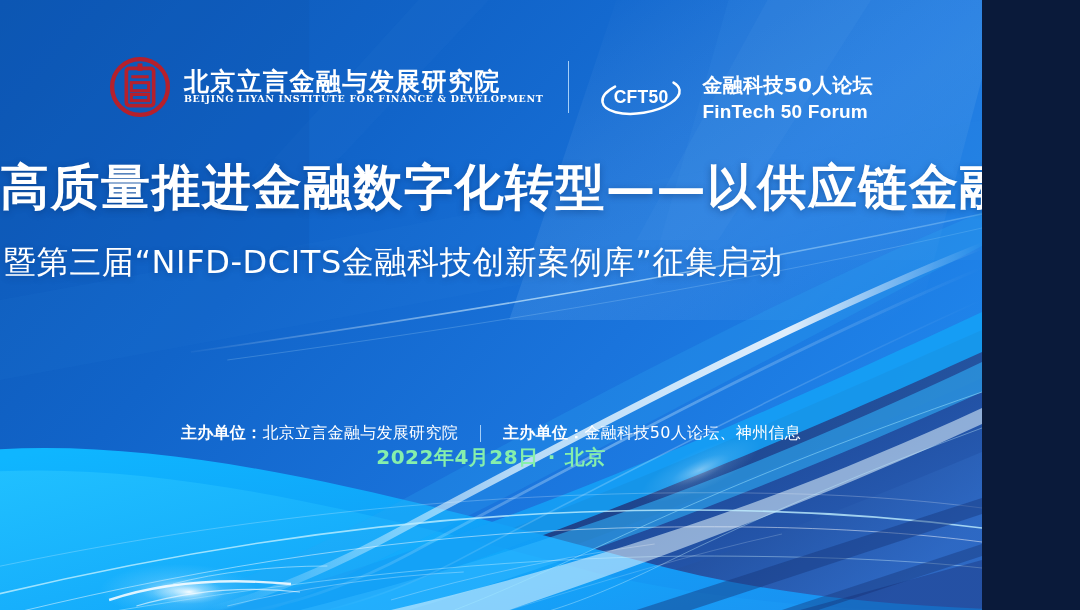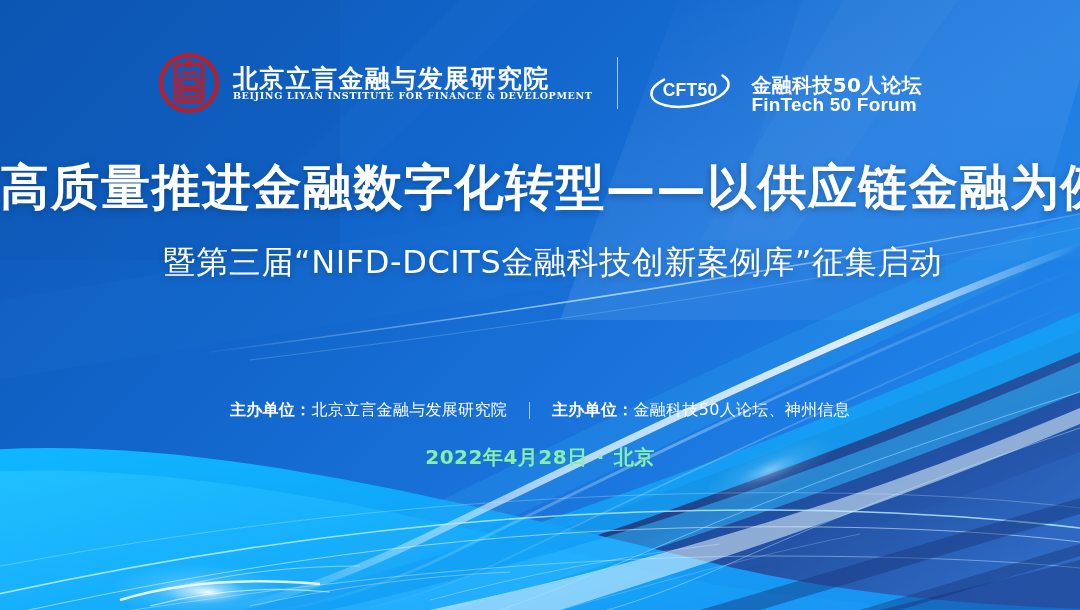--- a/index.html
+++ b/index.html
@@ -2,21 +2,21 @@
 <html><head>
 <meta charset="utf-8">
 <style>
   html, body {
     margin: 0;
     padding: 0;
     background: #0a1a3a;
   }
   #poster {
     position: relative;
-    width: 1080px;
+    width: 982px;
     height: 610px;
     overflow: hidden;
     font-family: "Liberation Sans", "DejaVu Sans", sans-serif;
     background: #1464c8;
     user-select: none;
   }
 
   
   .bg-layer {
     position: absolute;
@@ -103,20 +103,21 @@
   .forum-cn {
     font-family: "DejaVu Sans", "Liberation Sans", sans-serif;
     font-size: 20px;
     font-weight: 700;
     color: #ffffff;
     letter-spacing: 0.3px;
     white-space: nowrap;
     margin-top: 23px;
   }
   .forum-en {
+    margin-top: 7px;
     font-family: "Liberation Sans", sans-serif;
     font-size: 19px;
     font-weight: 700;
     color: #ffffff;
     letter-spacing: 0.2px;
     white-space: nowrap;
   }
 
   
   .title-main {
@@ -130,37 +131,37 @@
     font-weight: 700;
     color: #ffffff;
     letter-spacing: 1.5px;
     line-height: 1.12;
     white-space: nowrap;
     text-shadow: 0 2px 7px rgba(4,40,95,0.40);
   }
   .title-sub {
     position: absolute;
     top: 243px;
-    left: 13px;
-    width: 100%;
-    text-align: center;
+    left: 4px;
+    width: 100%;
+    text-align: left;
     font-family: "DejaVu Sans", "Liberation Sans", sans-serif;
     font-size: 32px;
     font-weight: 400;
     color: #ffffff;
     letter-spacing: 0.6px;
     line-height: 1.2;
     white-space: nowrap;
     text-shadow: 0 2px 6px rgba(4,40,95,0.32);
   }
 
   
   .org-line {
     position: absolute;
-    top: 400px;
+    top: 423px;
     left: 0;
     width: 100%;
     display: flex;
     align-items: center;
     justify-content: center;
     font-family: "DejaVu Sans", "Liberation Sans", sans-serif;
     font-size: 16px;
     color: #ffffff;
     white-space: nowrap;
     letter-spacing: 0.3px;

